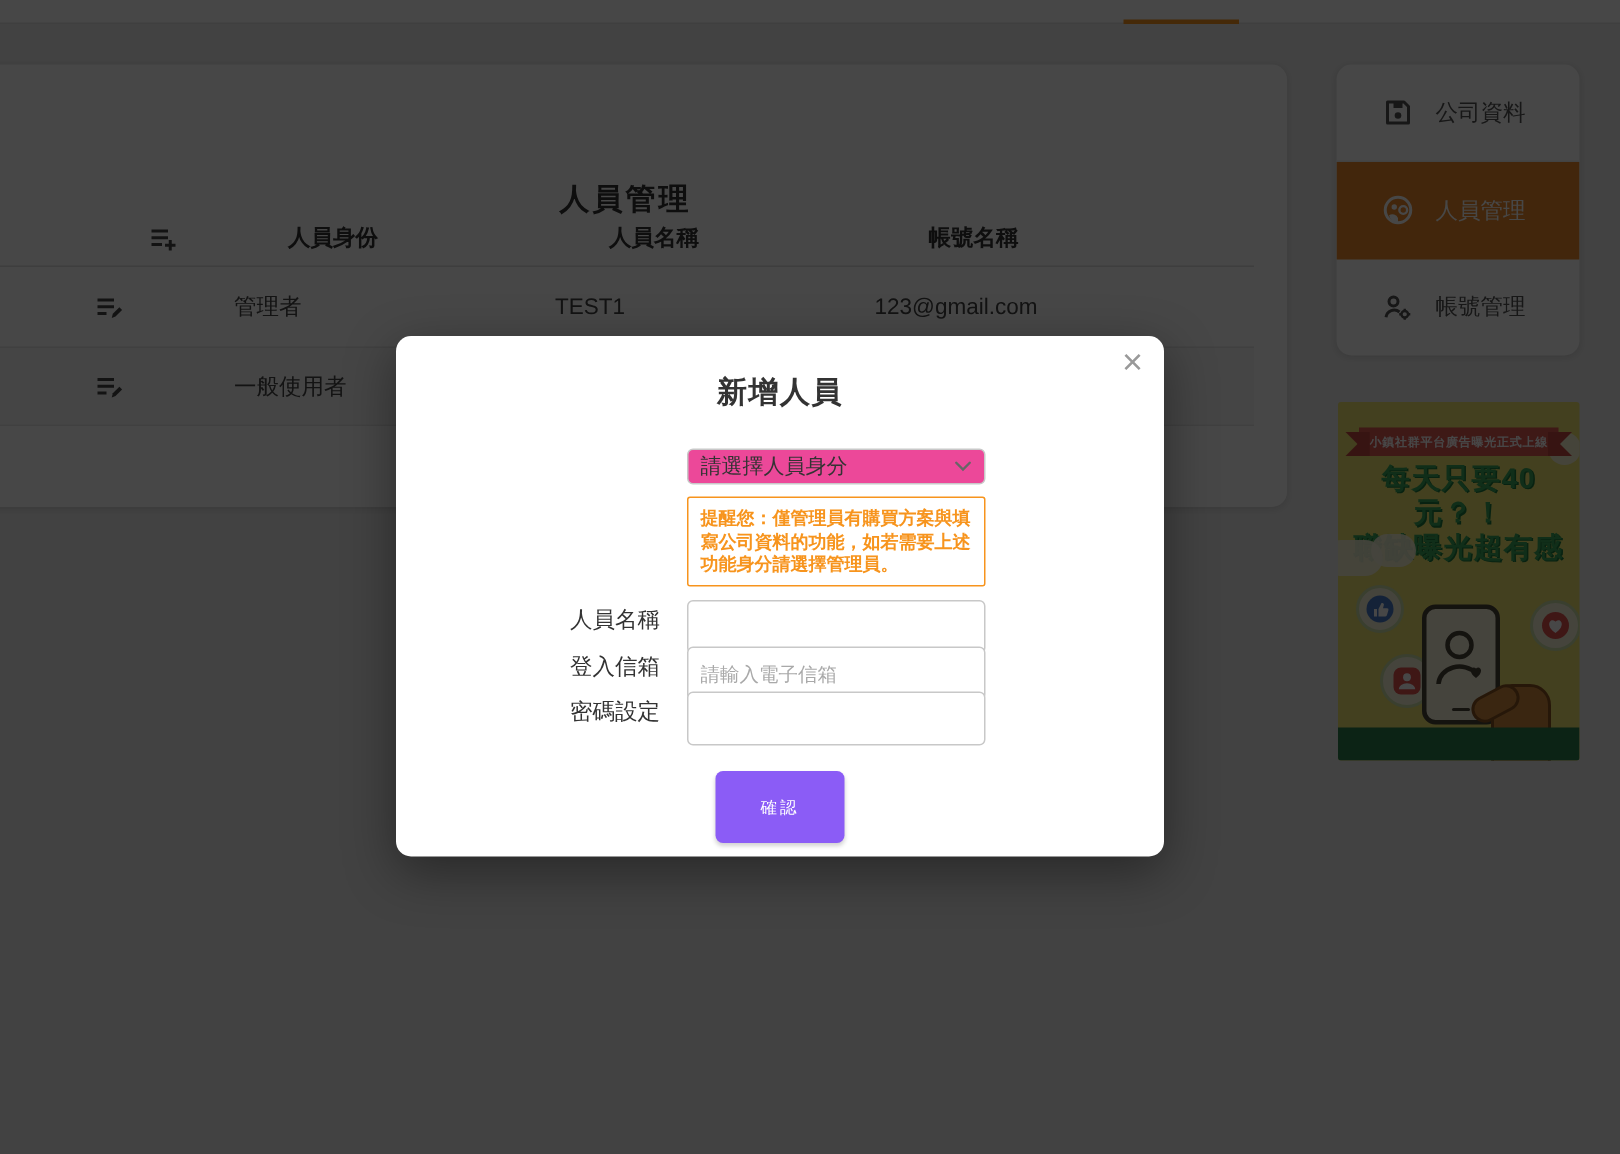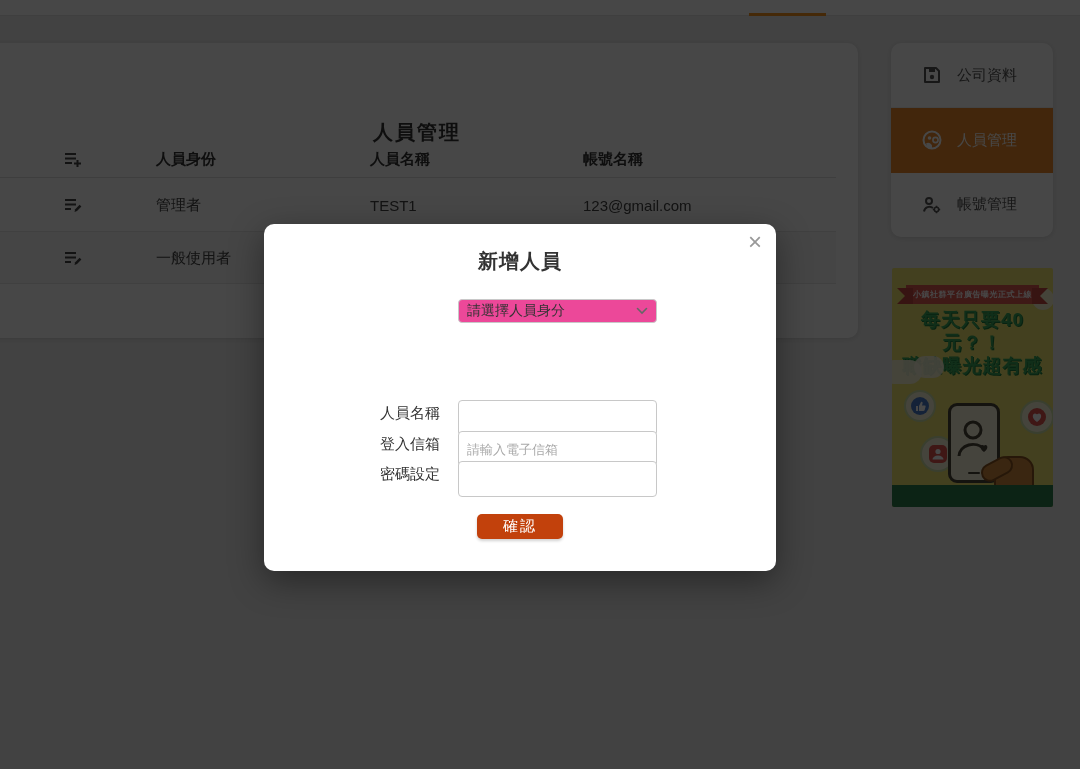--- a/index.html
+++ b/index.html
@@ -12,21 +12,21 @@
   .nav-underline { position:absolute; left:749px; top:13px; width:77px; height:3px; background:#F7941D; }
 
   
   .main-card { position:absolute; left:-24px; top:43px; width:882px; height:295px; background:#ffffff; border-radius:10px; box-shadow:0 1px 5px rgba(0,0,0,.12); }
   .page-title { position:absolute; left:0; top:76px; width:100%; text-align:center; font-size:20px; font-weight:bold; color:#333; letter-spacing:2px; }
   .t-row { position:absolute; left:24px; width:836px; height:53px; }
   .t-head { top:97px; height:38px; border-bottom:1px solid #ddd; }
   .t-r1 { top:135px; }
   .t-r2 { top:188px; background:#f6f6f6; border-top:1px solid #e7e7e7; border-bottom:1px solid #e7e7e7; }
   .t-cell { position:absolute; top:50%; transform:translateY(-50%); font-size:15px; color:#444; }
-  .t-head .t-cell { color:#333; font-weight:bold; }
+  .t-head .t-cell { color:#333; font-weight:bold;margin-left:36px; }
   .cell-icon { left:62px; width:22px; height:22px; }
   .cell-1 { left:156px; } .cell-2 { left:370px; } .cell-3 { left:583px; }
   .row-icon-btn { cursor:pointer; display:inline-block; }
 
   
   .sidebar { position:absolute; left:891px; top:43px; width:162px; height:194px; background:#fff; border-radius:10px; box-shadow:0 1px 5px rgba(0,0,0,.12); display:flex; flex-direction:column; overflow:hidden; }
   .side-item { flex:1; display:flex; align-items:center; padding-left:30px; font-size:15px; color:#555; border-bottom:1px solid #f1f1f1; cursor:pointer; }
   .side-item:last-child { border-bottom:none; }
   .side-item .s-ico { width:22px; height:22px; margin-right:14px; flex:0 0 auto; }
   .side-item.active { background:#ED892B; color:#fff; border-bottom:none; }
@@ -52,21 +52,21 @@
   .modal { position:absolute; left:264px; top:224px; width:512px; height:347px; background:#fff; border-radius:10px; box-shadow:0 10px 34px rgba(0,0,0,.4); z-index:20; }
   .modal-close { position:absolute; right:14px; top:4px; font-size:24px; color:#999; cursor:pointer; line-height:28px; }
   .modal-title { position:absolute; left:0; top:24px; width:100%; text-align:center; font-size:20px; font-weight:bold; color:#333; letter-spacing:1px; }
   .f-label { position:absolute; left:0; width:176px; text-align:right; font-size:15px; color:#333; }
   .f-ctl { position:absolute; left:194px; width:199px; }
   .select-box { height:24px; border:1px solid #c8c8c8; border-radius:4px; background:#ec4899; display:flex; align-items:center; padding:0 8px; font-size:14px; color:#333; cursor:pointer; }
   .select-box .sel-text { flex:1; }
   .warn-box { top:107px; height:60px; border:1px solid #F7941D; border-radius:2px; padding:6px 8px; font-size:12px; line-height:15.5px; color:#F7941D; font-weight:bold; }
   .txt-input { height:36px; border:1px solid #c8c8c8; border-radius:4px; font-size:13px; color:#333; padding:0 8px; outline:none; font-family:"Liberation Sans","DejaVu Sans",sans-serif; }
   .txt-input::placeholder { color:#a9a9a9; }
-  .confirm-btn { position:absolute; left:213px; top:290px; width:86px; height:25px; background:#c2410c; border:none; border-radius:5px; color:#fff; font-size:15px; cursor:pointer; box-shadow:0 2px 3px rgba(0,0,0,.18); font-family:"Liberation Sans","DejaVu Sans",sans-serif; letter-spacing:2px; }
+  .confirm-btn { position:absolute; left:213px; top:290px; width:86px; height:48px; background:#8b5cf6; border:none; border-radius:5px; color:#fff; font-size:11px; cursor:pointer; box-shadow:0 2px 3px rgba(0,0,0,.18); font-family:"Liberation Sans","DejaVu Sans",sans-serif; letter-spacing:2px; }
 
   svg { display:block; }
 </style>
 </head>
 <body>
 
 <div id="screen">
 
   <div class="topbar">
     <div class="nav-underline"></div>
@@ -218,20 +218,21 @@
 
     <div class="f-ctl select-box" style="top:75px;">
       <span class="sel-text">請選擇人員身分</span>
       <span>
         <svg width="12" height="8" viewBox="0 0 12 8">
             <path d="M1.5 1.5 L6 6 L10.5 1.5" fill="none" stroke="#666" stroke-width="1.6" stroke-linecap="round"></path>
           </svg>
       </span>
     </div>
 
+    <div class="f-ctl warn-box">提醒您：僅管理員有購買方案與填寫公司資料的功能，如若需要上述功能身分請選擇管理員。</div>
 
     <div class="f-label" style="top:180px;">人員名稱</div>
     <input class="f-ctl txt-input" style="top: 176px;" type="text" value="">
 
     <div class="f-label" style="top:211px;">登入信箱</div>
     <input class="f-ctl txt-input" style="top: 207px;" type="text" placeholder="請輸入電子信箱">
 
     <div class="f-label" style="top:241px;">密碼設定</div>
     <input class="f-ctl txt-input" style="top: 237px;" type="text" value="">
 

